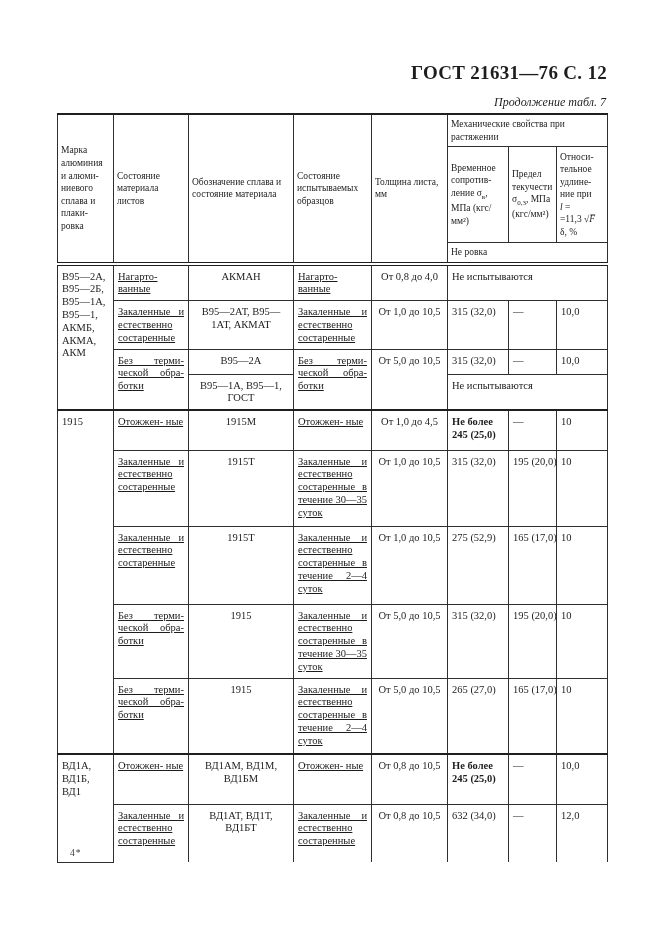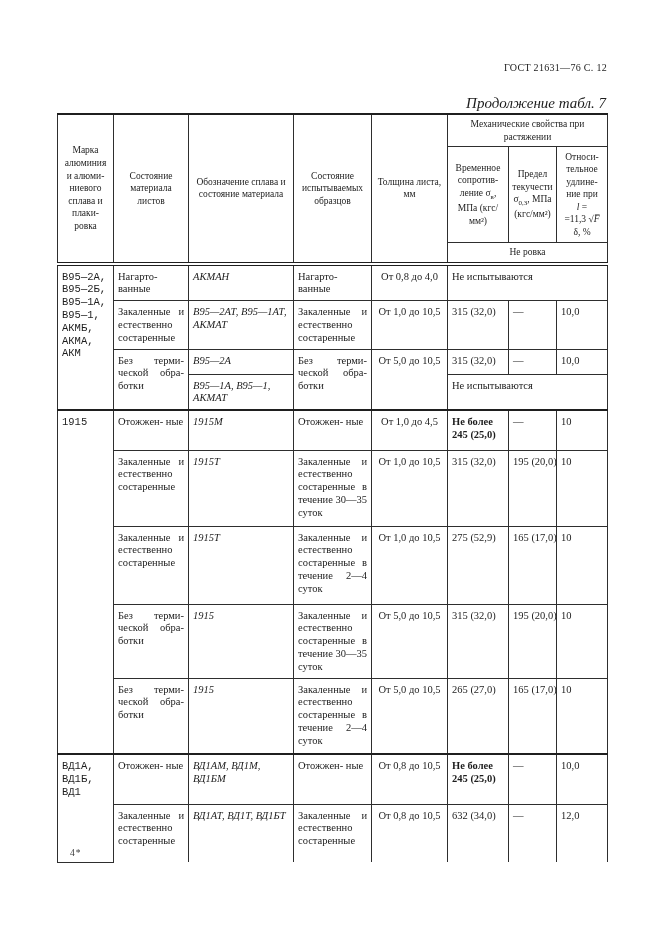--- a/index.html
+++ b/index.html
@@ -8,42 +8,42 @@
     background:#ffffff;
     font-family:"Liberation Serif", serif;
     color:#1d1d1d;
     position:relative;
     -webkit-font-smoothing:antialiased;
   }
   .page{position:relative;width:661px;height:936px;overflow:hidden;}
 
   .doc-ref{
     position:absolute;top:62px;right:54px;
-    font-weight:normal;font-size:10px;letter-spacing:.3px;
+    font-weight:bold;font-size:19px;letter-spacing:.3px;
   }
   .caption{
     position:absolute;top:95px;right:55px;
-    font-style:italic;font-size:15px;
+    font-style:italic;font-size:12px;
   }
 
   table.gost{
     position:absolute;top:113px;left:57px;
     width:550px;border-collapse:collapse;table-layout:fixed;
     border-top:2.5px solid #1f1f1f;
     border-left:1px solid #2e2e2e;
     border-right:1px solid #2e2e2e;
     border-bottom:none;
   }
   .gost th,.gost td{
     border:1px solid #2e2e2e;
     overflow:hidden;
   }
   .gost th{
     font-weight:normal;font-size:9.5px;line-height:1.32;
-    text-align:center;vertical-align:middle;padding:3px 3px;
+    text-align:left;vertical-align:middle;padding:3px 3px;
   }
   .gost thead tr:nth-child(1){height:30px;}
   .gost thead tr:nth-child(2){height:96px;}
   .gost thead tr:nth-child(3){height:20px;}
   
   .gost tbody tr:first-child td{border-top:4px double #1f1f1f;}
   
   .gost tbody tr.grp td{border-top:2px solid #1f1f1f;}
   
   .gost tbody tr:last-child td{border-bottom:none;padding-bottom:14px;}
@@ -57,23 +57,23 @@
   .gost tbody tr:nth-child(3){height:25px;}
   .gost tbody tr:nth-child(4){height:29px;}
   .gost tbody tr:nth-child(5){height:40px;}
   .gost tbody tr:nth-child(6){height:76px;}
   .gost tbody tr:nth-child(7){height:78px;}
   .gost tbody tr:nth-child(8){height:72px;}
   .gost tbody tr:nth-child(9){height:76px;}
   .gost tbody tr:nth-child(10){height:50px;}
   .gost tbody tr:nth-child(11){height:52px;}
 
-  .c1{text-align:left;padding-left:3px;padding-right:2px;font-family:Liberation Mono, monospace;}
-  .c2,.c4{text-align:justify;text-align-last:left;}
-  .c3{text-align:left;font-style:italic;}
+  .c1{text-align:left;padding-left:3px;padding-right:2px;}
+  .c2,.c4{text-align:justify;text-align-last:left;text-decoration:underline;}
+  .c3{text-align:center;}
   .c5{text-align:center;}
   .cnum{text-align:left;white-space:nowrap;padding-left:1px;padding-right:1px;font-size:10px;}
   .tl{text-align:left;white-space:normal;padding-left:4px;font-weight:bold;}
   .vm{vertical-align:middle;}
 
   .footnote{
     position:absolute;left:70px;top:848px;
     font-size:9.5px;color:#3a3a3a;letter-spacing:1px;
   }
   i{font-style:italic;}
@@ -138,21 +138,21 @@
         <tr>
           <td rowspan="2" class="c2">Без терми- ческой обра- ботки</td>
           <td class="c3">В95—2А</td>
           <td rowspan="2" class="c4">Без терми- ческой обра- ботки</td>
           <td rowspan="2" class="c5 vm">От 5,0 до 10,5</td>
           <td class="cnum">315 (32,0)</td>
           <td class="cnum">—</td>
           <td class="cnum">10,0</td>
         </tr>
         <tr>
-          <td class="c3">В95—1А, В95—1, АКМАТ</td>
+          <td class="c3">В95—1А, В95—1, ГОСТ</td>
           <td colspan="3" class="cnum">Не испытываются</td>
         </tr>
         <tr class="grp">
           <td rowspan="5" class="c1 vm">1915</td>
           <td class="c2">Отожжен- ные</td>
           <td class="c3">1915М</td>
           <td class="c4">Отожжен- ные</td>
           <td class="c5">От 1,0 до 4,5</td>
           <td class="cnum tl">Не более 245 (25,0)</td>
           <td class="cnum">—</td>

